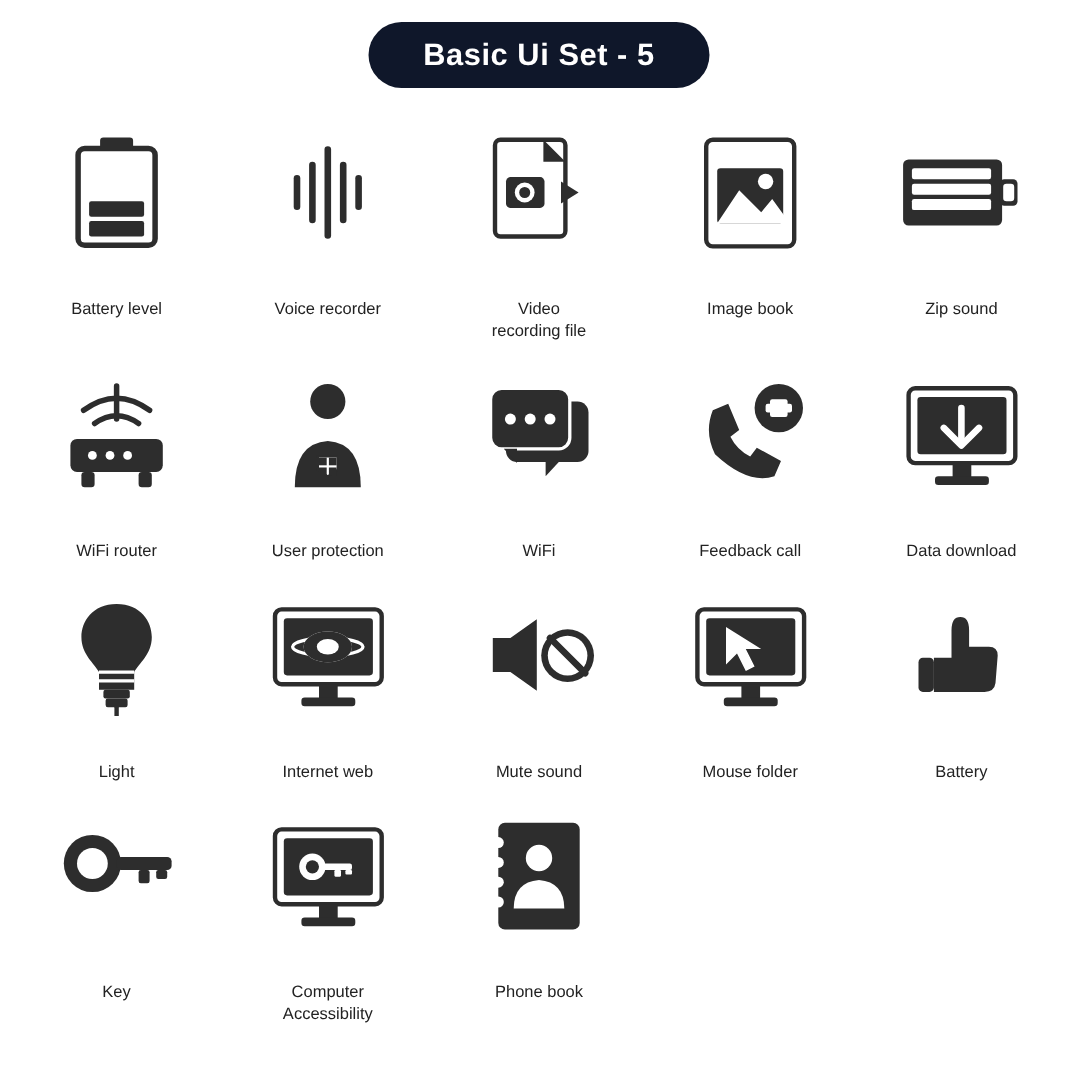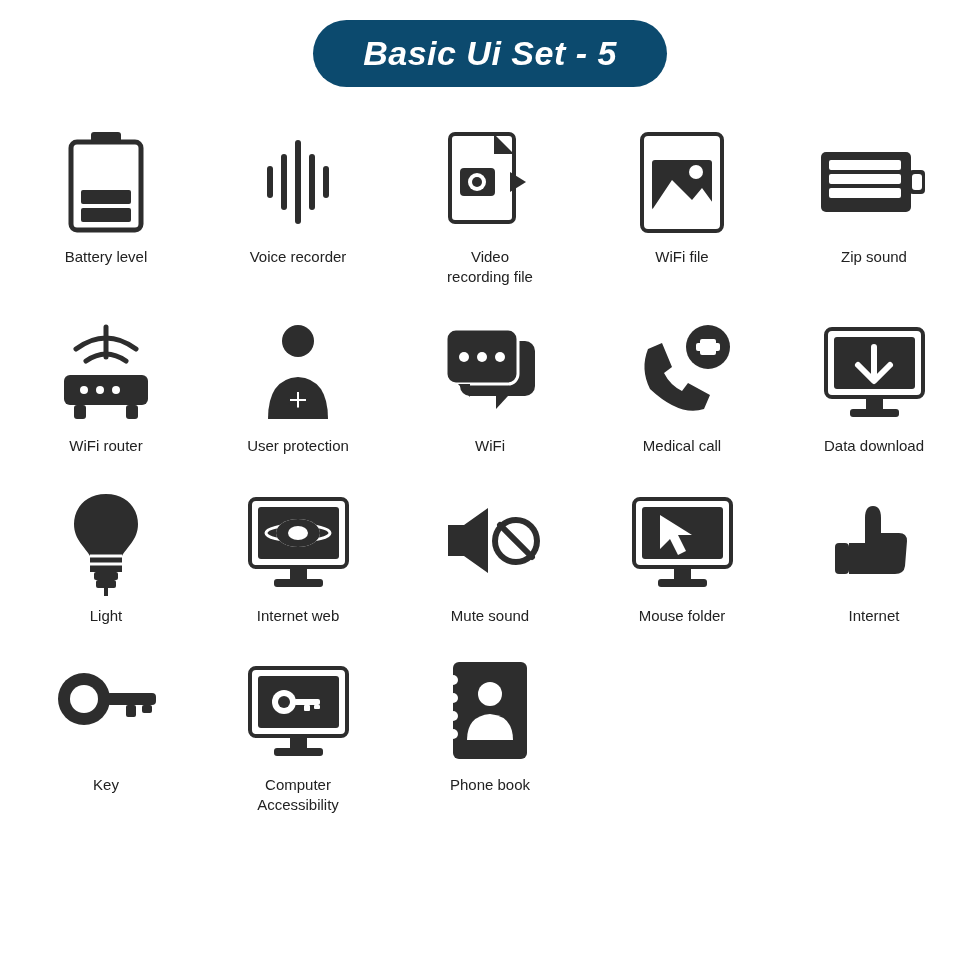--- a/index.html
+++ b/index.html
@@ -8,42 +8,42 @@
       font-family: Arial, sans-serif;
       width: 980px;
       height: 980px;
       overflow: hidden;
       display: flex;
       flex-direction: column;
       align-items: center;
       padding: 20px 10px;
     }
     .title-bar {
-      background: #0c4a6e;
+      background: #0f172a;
       color: #fff;
       border-radius: 40px;
       padding: 14px 50px;
-      font-size: 34px;
+      font-size: 28px;
       font-weight: bold;
       margin-bottom: 30px;
       letter-spacing: 0.5px;
-      font-style: italic;
     }
     .grid {
       display: grid;
       grid-template-columns: repeat(5, 1fr);
       gap: 10px 0;
       width: 960px;
     }
     .icon-cell {
       display: flex;
       flex-direction: column;
       align-items: center;
       justify-content: flex-start;
       padding: 10px 5px;
+      gap: 31px;
     }
     .icon-wrap {
       width: 110px;
       height: 110px;
       display: flex;
       align-items: center;
       justify-content: center;
       margin-bottom: 10px;
     }
     .icon-label {
@@ -114,21 +114,21 @@
   <div class="icon-cell">
     <div class="icon-wrap">
       <svg width="88" height="105" viewBox="0 0 88 105">
         <rect x="4" y="4" width="80" height="97" rx="6" ry="6" stroke="#2d2d2d" stroke-width="4" fill="none"></rect>
 
         <rect x="14" y="30" width="60" height="50" rx="3" fill="#2d2d2d"></rect>
         <polygon points="14,80 34,50 54,70 64,58 80,80" fill="#fff"></polygon>
         <circle cx="58" cy="42" r="7" fill="#fff"></circle>
       </svg>
     </div>
-    <span class="icon-label">WiFi file</span>
+    <span class="icon-label">Image book</span>
   </div>
 
 
   <div class="icon-cell">
     <div class="icon-wrap">
       <svg width="110" height="80" viewBox="0 0 110 80">
 
         <rect x="2" y="10" width="90" height="60" rx="5" fill="#2d2d2d"></rect>
 
         <rect x="10" y="18" width="72" height="10" rx="2" fill="#fff"></rect>
@@ -205,21 +205,21 @@
     <div class="icon-wrap">
       <svg width="105" height="105" viewBox="0 0 105 105">
 
         <path d="M20,70 Q10,50 18,30 L32,24 L42,48 L34,54 Q40,66 52,72 L58,64 L80,76 L74,90 Q50,98 20,70Z" fill="#2d2d2d"></path>
 
         <circle cx="78" cy="28" r="22" fill="#2d2d2d"></circle>
         <rect x="70" y="20" width="16" height="16" rx="2" fill="#fff"></rect>
         <rect x="66" y="24" width="24" height="8" rx="2" fill="#fff"></rect>
       </svg>
     </div>
-    <span class="icon-label">Medical call</span>
+    <span class="icon-label">Feedback call</span>
   </div>
 
   <div class="icon-cell">
     <div class="icon-wrap">
       <svg width="105" height="100" viewBox="0 0 105 100">
 
         <rect x="4" y="8" width="97" height="68" rx="6" stroke="#2d2d2d" stroke-width="4" fill="none"></rect>
 
         <rect x="12" y="16" width="81" height="52" rx="3" fill="#2d2d2d"></rect>
 
@@ -300,21 +300,21 @@
 
   <div class="icon-cell">
     <div class="icon-wrap">
       <svg width="95" height="105" viewBox="0 0 95 105">
 
         <path d="M38,55 L38,30 Q38,18 46,18 Q54,18 54,30 L54,45 L72,45 Q80,45 80,53 L78,78 Q77,86 68,86 L22,86 L22,55 Z" fill="#2d2d2d"></path>
 
         <rect x="8" y="55" width="14" height="31" rx="4" fill="#2d2d2d"></rect>
       </svg>
     </div>
-    <span class="icon-label">Internet</span>
+    <span class="icon-label">Battery</span>
   </div>
 
   <div class="icon-cell">
     <div class="icon-wrap">
       <svg width="105" height="95" viewBox="0 0 105 95">
 
         <circle cx="30" cy="36" r="26" fill="#2d2d2d"></circle>
         <circle cx="30" cy="36" r="14" fill="#fff"></circle>
 
         <rect x="52" y="30" width="50" height="12" rx="4" fill="#2d2d2d"></rect>

